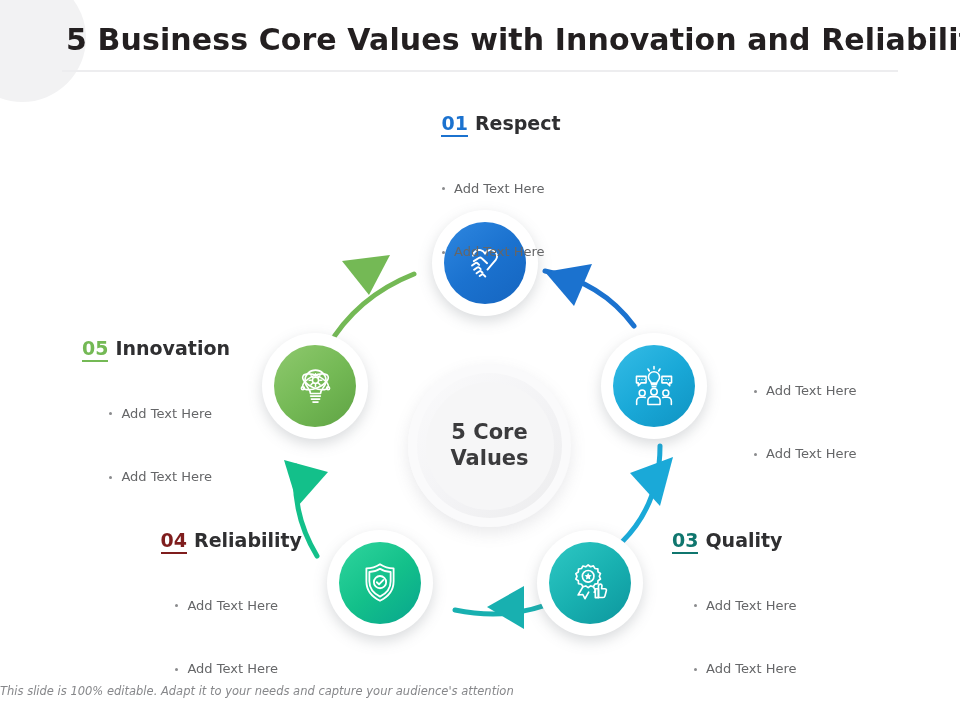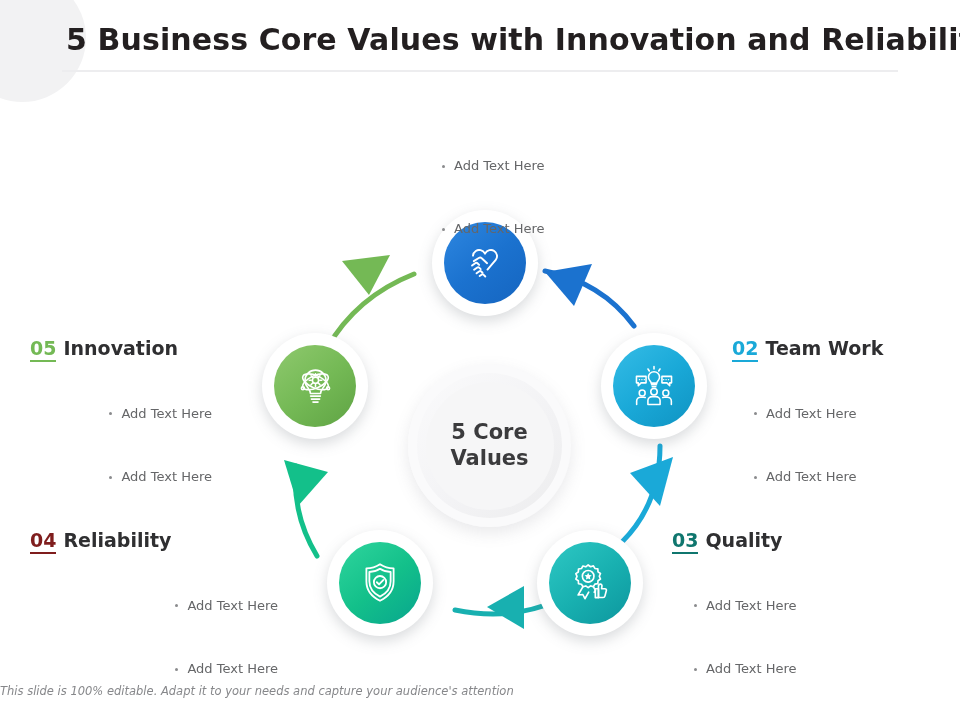--- a/index.html
+++ b/index.html
@@ -179,21 +179,21 @@
   }
   .bullets li .dot {
     width: 3px;
     height: 3px;
     border-radius: 50%;
     background: #8a8b8d;
     flex: 0 0 auto;
   }
   .lb-center .label-head { justify-content: center; }
   .lb-center .bullets li { justify-content: flex-start; }
-  .lb-right-align .label-head { }
+  .lb-right-align .label-head { justify-content: flex-end; }
   .lb-right-align .bullets li { justify-content: flex-end; }
 
   
   .lb-1 { left: 396px; top: 40px;  width: 210px; }    
   .lb-2 { left: 732px; top: 265px; width: 210px; }    
   .lb-3 { left: 672px; top: 457px; width: 210px; }    
   .lb-4 { left: 30px;  top: 457px; width: 272px; }    
   .lb-5 { left: 30px;  top: 265px; width: 200px; }    
 
   
@@ -350,37 +350,37 @@
           <ellipse cx="25" cy="20" rx="14.6" ry="6.6" transform="rotate(-24 25 20)"></ellipse>
           <ellipse cx="25" cy="20" rx="14.6" ry="6.6" transform="rotate(24 25 20)"></ellipse>
           <circle cx="11.6" cy="26.9" r="1.6"></circle>
           <circle cx="38.4" cy="26.9" r="1.6"></circle>
         </g>
       </svg>
     </div>
   </div>
 
   <div class="label-block lb-1 lb-center">
+    <div class="label-head">
+      <span class="label-num" style="color:#1b72cf">01</span>
+      <span class="label-title">Respect</span>
+    </div>
     <ul class="bullets" style="padding-left:46px;">
       <li>
           <span class="dot"></span>
           <span>Add Text Here</span>
         </li>
       <li>
           <span class="dot"></span>
           <span>Add Text Here</span>
         </li>
     </ul>
   </div>
 
   <div class="label-block lb-2">
-    <div class="label-head">
-      <span class="label-num" style="color:#1aa9d8">02</span>
-      <span class="label-title">Team Work</span>
-    </div>
     <ul class="bullets" style="padding-left:22px;">
       <li>
           <span class="dot"></span>
           <span>Add Text Here</span>
         </li>
       <li>
           <span class="dot"></span>
           <span>Add Text Here</span>
         </li>
     </ul>

